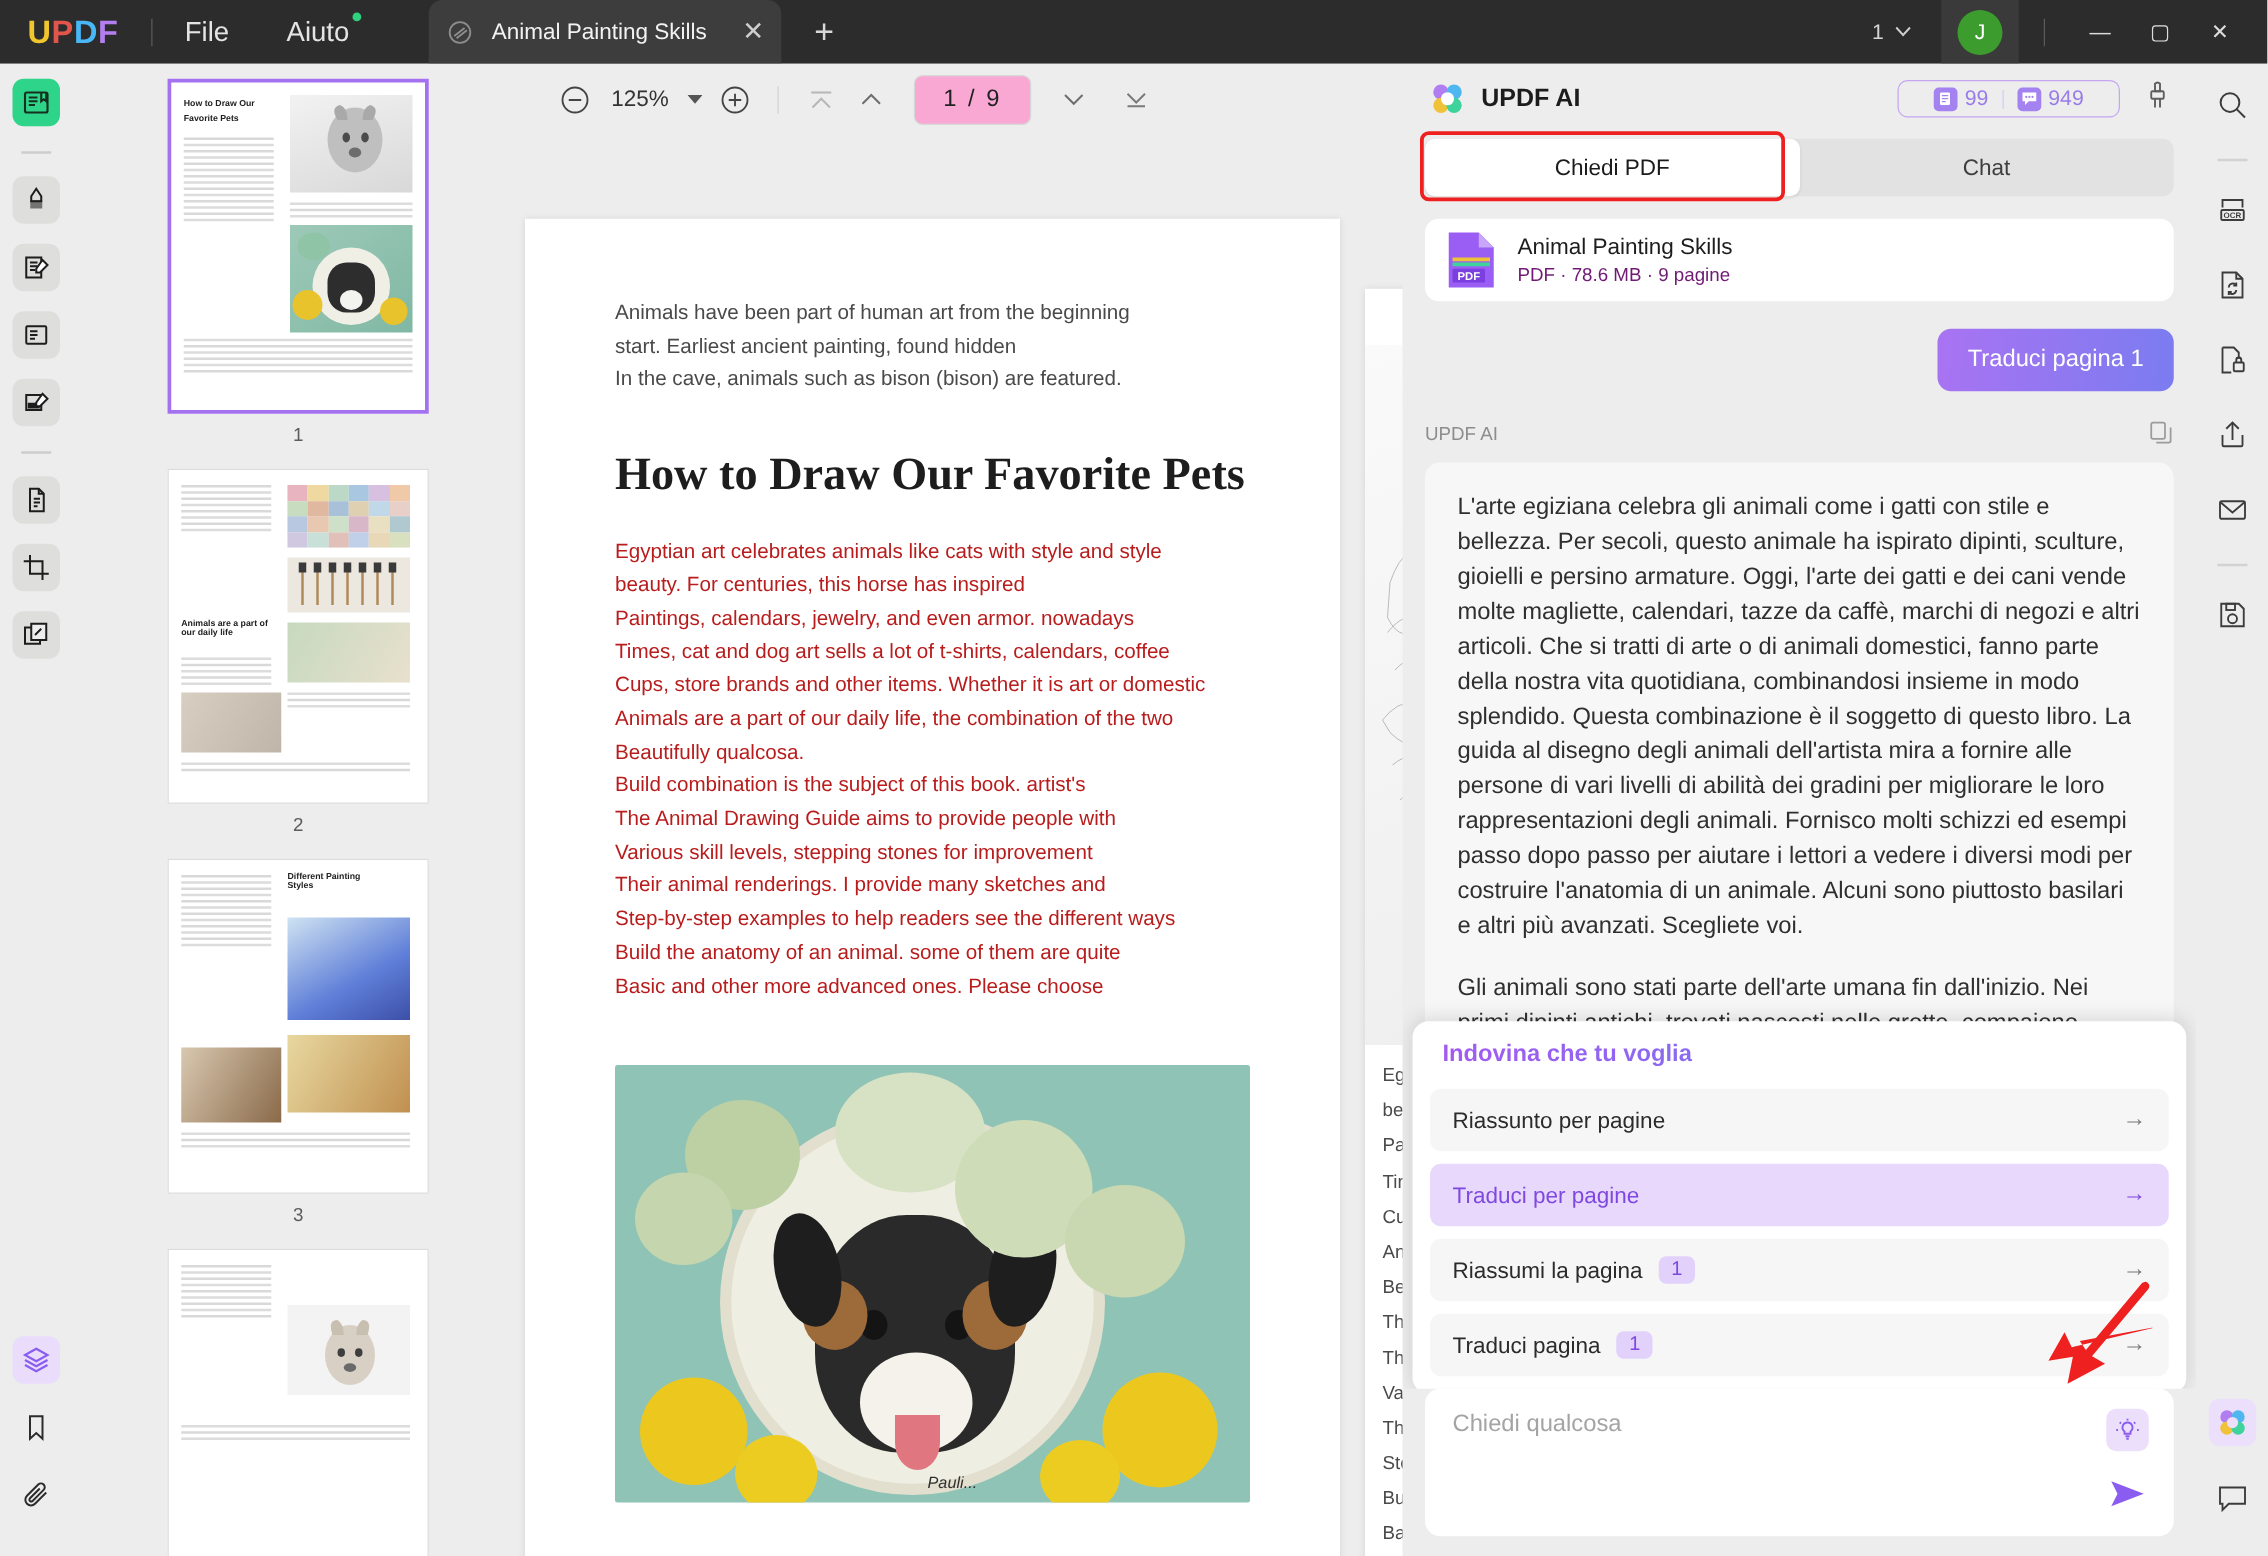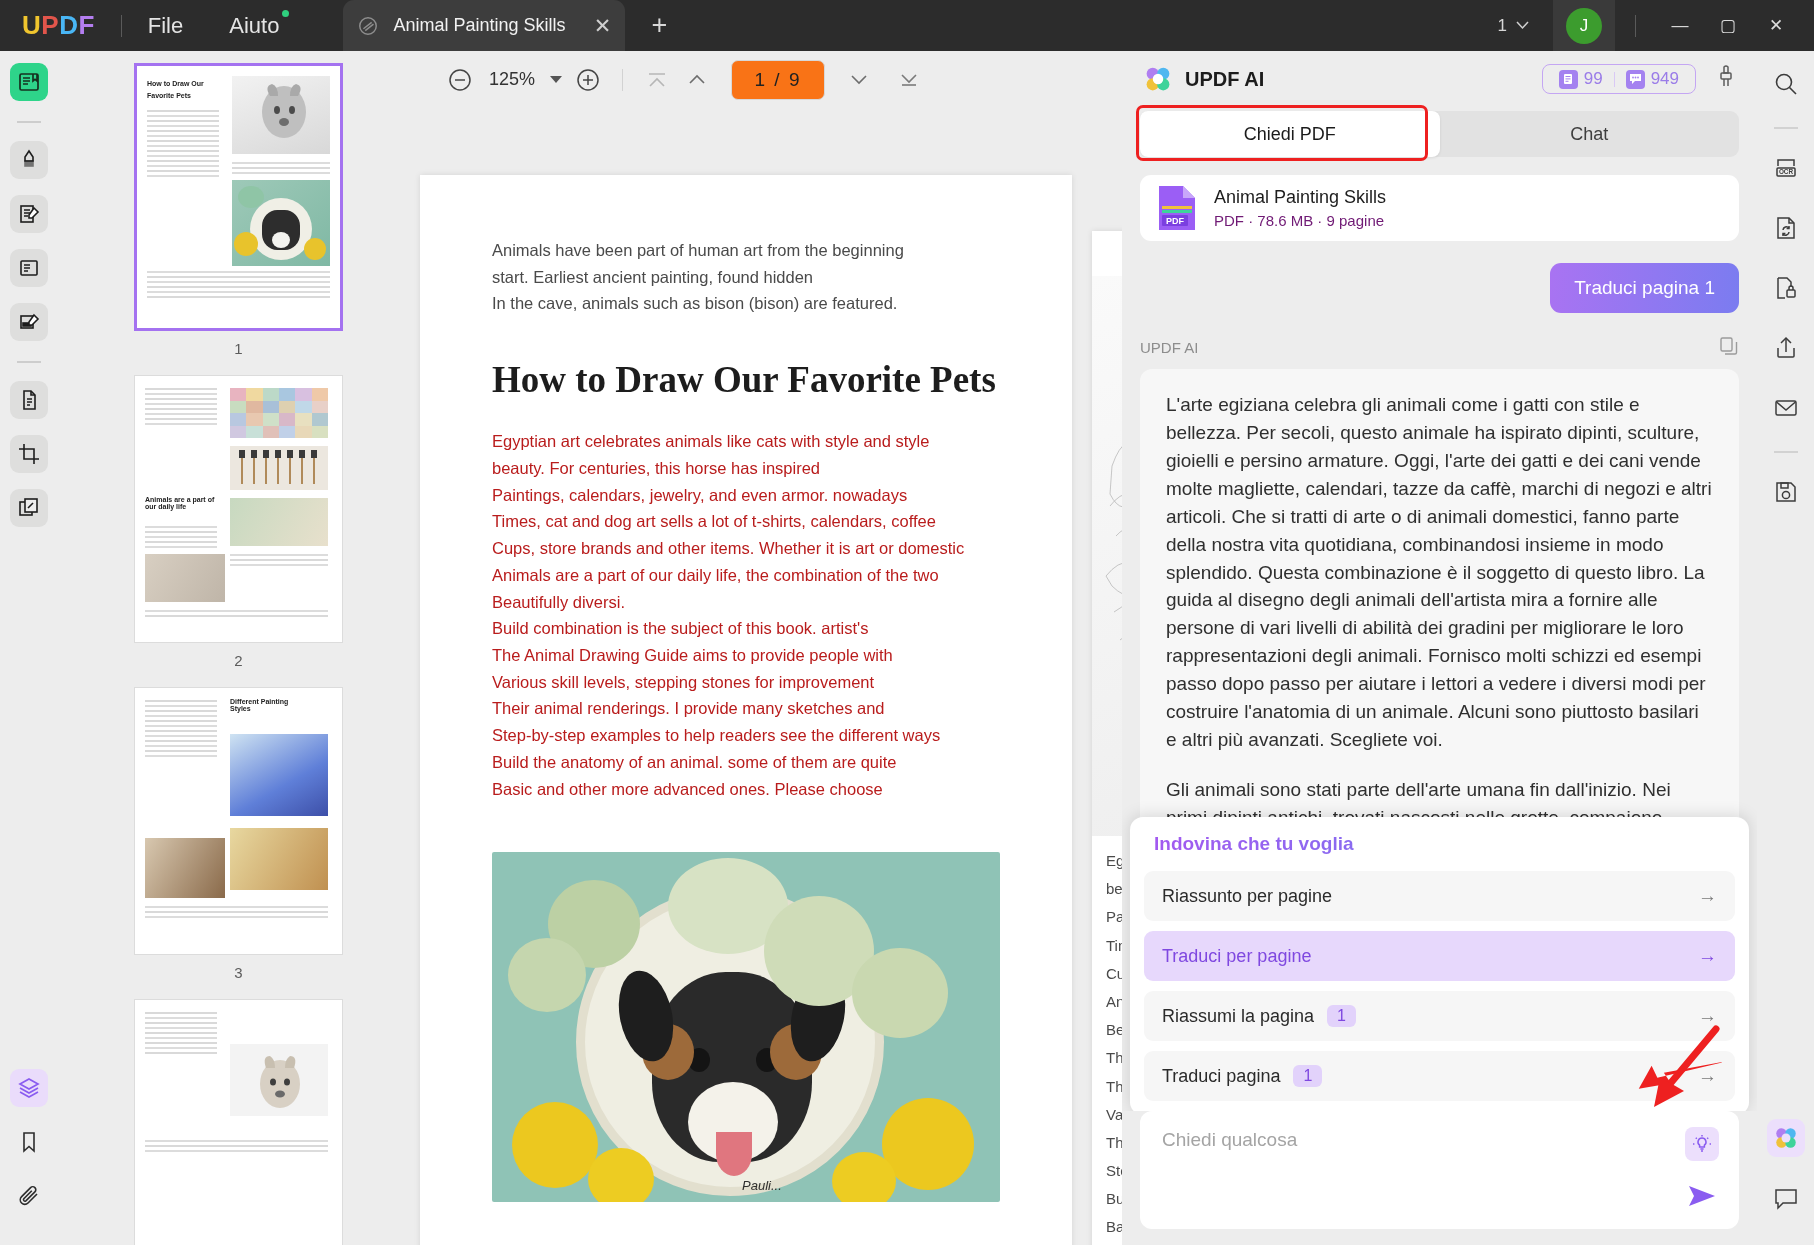--- a/index.html
+++ b/index.html
@@ -64,41 +64,41 @@
   .thumb-num{ text-align:center; font-size:15px; color:#5c5c5c; margin-top:9px;}
   .tp-col{ position:absolute; font-size:2.6px; color:#8d8d8d; line-height:1.7; }
   .tp-h{ font-weight:bold; font-size:7px; color:#222; }
 
   
   .docarea{ position:absolute; top:51px; left:420px; right:692px; bottom:0; background:#ededed;}
   .toolbar{ height:57px; display:flex; align-items:center; padding-left:20px; gap:0; }
   .tb-ico{ width:40px;height:40px; display:flex;align-items:center;justify-content:center; cursor:pointer;}
   .zoomval{ font-size:18px;color:#333; width:64px; text-align:center;}
   .vdiv{width:1px;height:22px;background:#d2d2d2;margin:0 14px;}
-  .pagebox{ width:94px;height:40px;background:#f97316;border:1px solid #d8d8d8;border-radius:7px;
+  .pagebox{ width:94px;height:40px;background:#f9a8d4;border:1px solid #d8d8d8;border-radius:7px;
             display:flex;align-items:center;justify-content:center;font-size:19px;color:#222; letter-spacing:2px;}
   .page{ position:absolute; top:124px; left:0; width:652px; height:1130px; background:#fff;
          box-shadow:0 0 6px rgba(0,0,0,.10); padding:62px 72px 0 72px; }
   .page2{ position:absolute; top:180px; left:672px; width:540px; height:1065px; background:#fff;
           box-shadow:0 0 6px rgba(0,0,0,.10); overflow:hidden;}
   .intro p{ font-size:16.5px; color:#4a4a4a; line-height:1.62; }
   h1.doc{ font-family:"Liberation Serif", serif; font-size:37px; line-height:1.22; color:#1d1d1d;
           margin:40px 0 26px; font-weight:bold;}
   .body p{ font-size:16.5px; color:#b91c1c; line-height:1.62;}
   .photo{ margin-top:50px; width:508px; height:350px; border-radius:2px; position:relative;
           overflow:hidden; background:#8fc3b6;}
 
   
   .aipanel{ position:absolute; top:51px; right:57px; width:635px; bottom:0; background:#ededed;
             display:flex; flex-direction:column;}
   .ai-head{ height:56px; display:flex; align-items:center; padding:0 18px 0 22px; }
   .ai-logo{ width:28px;height:28px; margin-right:13px;}
   .ai-title{ font-size:20px; font-weight:bold; color:#1c1c1c;}
   .ai-badges{ margin-left:auto; display:flex;align-items:center; gap:11px;
-              border:1.4px solid #c4a6f3; border-radius:8px; padding:4px 16px;}
+              border:1.4px solid #c4a6f3; border-radius:8px; padding:4px 28px;}
   .bd{ display:flex;align-items:center;gap:6px; color:#9a7ce8; font-size:17px;}
   .bd-ico{width:19px;height:19px;border-radius:4px;background:#a482f0;display:flex;
           align-items:center;justify-content:center;}
   .bd-div{width:1px;height:15px;background:#d9c9f5;}
   .brush{margin-left:17px;}
   .ai-tabs{ display:flex; margin:4px 18px 0 18px; background:#e2e2e2; border-radius:9px; height:46px;
             position:relative;}
   .ai-tab{ flex:1; display:flex;align-items:center;justify-content:center; font-size:18px; color:#3e3e3e;
            border-radius:8px; cursor:pointer;}
   .ai-tab.active{ background:#fff; color:#1b1b1b; box-shadow:0 1px 3px rgba(0,0,0,.09);}
@@ -561,21 +561,21 @@
       <p>In the cave, animals such as bison (bison) are featured.</p>
     </div>
     <h1 class="doc">How to Draw Our Favorite Pets</h1>
     <div class="body">
       <p>Egyptian art celebrates animals like cats with style and style</p>
       <p>beauty. For centuries, this horse has inspired</p>
       <p>Paintings, calendars, jewelry, and even armor. nowadays</p>
       <p>Times, cat and dog art sells a lot of t-shirts, calendars, coffee</p>
       <p>Cups, store brands and other items. Whether it is art or domestic</p>
       <p>Animals are a part of our daily life, the combination of the two</p>
-      <p>Beautifully diversi.</p>
+      <p>Beautifully qualcosa.</p>
       <p>Build combination is the subject of this book. artist's</p>
       <p>The Animal Drawing Guide aims to provide people with</p>
       <p>Various skill levels, stepping stones for improvement</p>
       <p>Their animal renderings. I provide many sketches and</p>
       <p>Step-by-step examples to help readers see the different ways</p>
       <p>Build the anatomy of an animal. some of them are quite</p>
       <p>Basic and other more advanced ones. Please choose</p>
     </div>
     <div class="photo">
       <div style="position:absolute;left:88px;top:40px;width:300px;height:300px;border-radius:50%;background:#efeee2;"></div>

